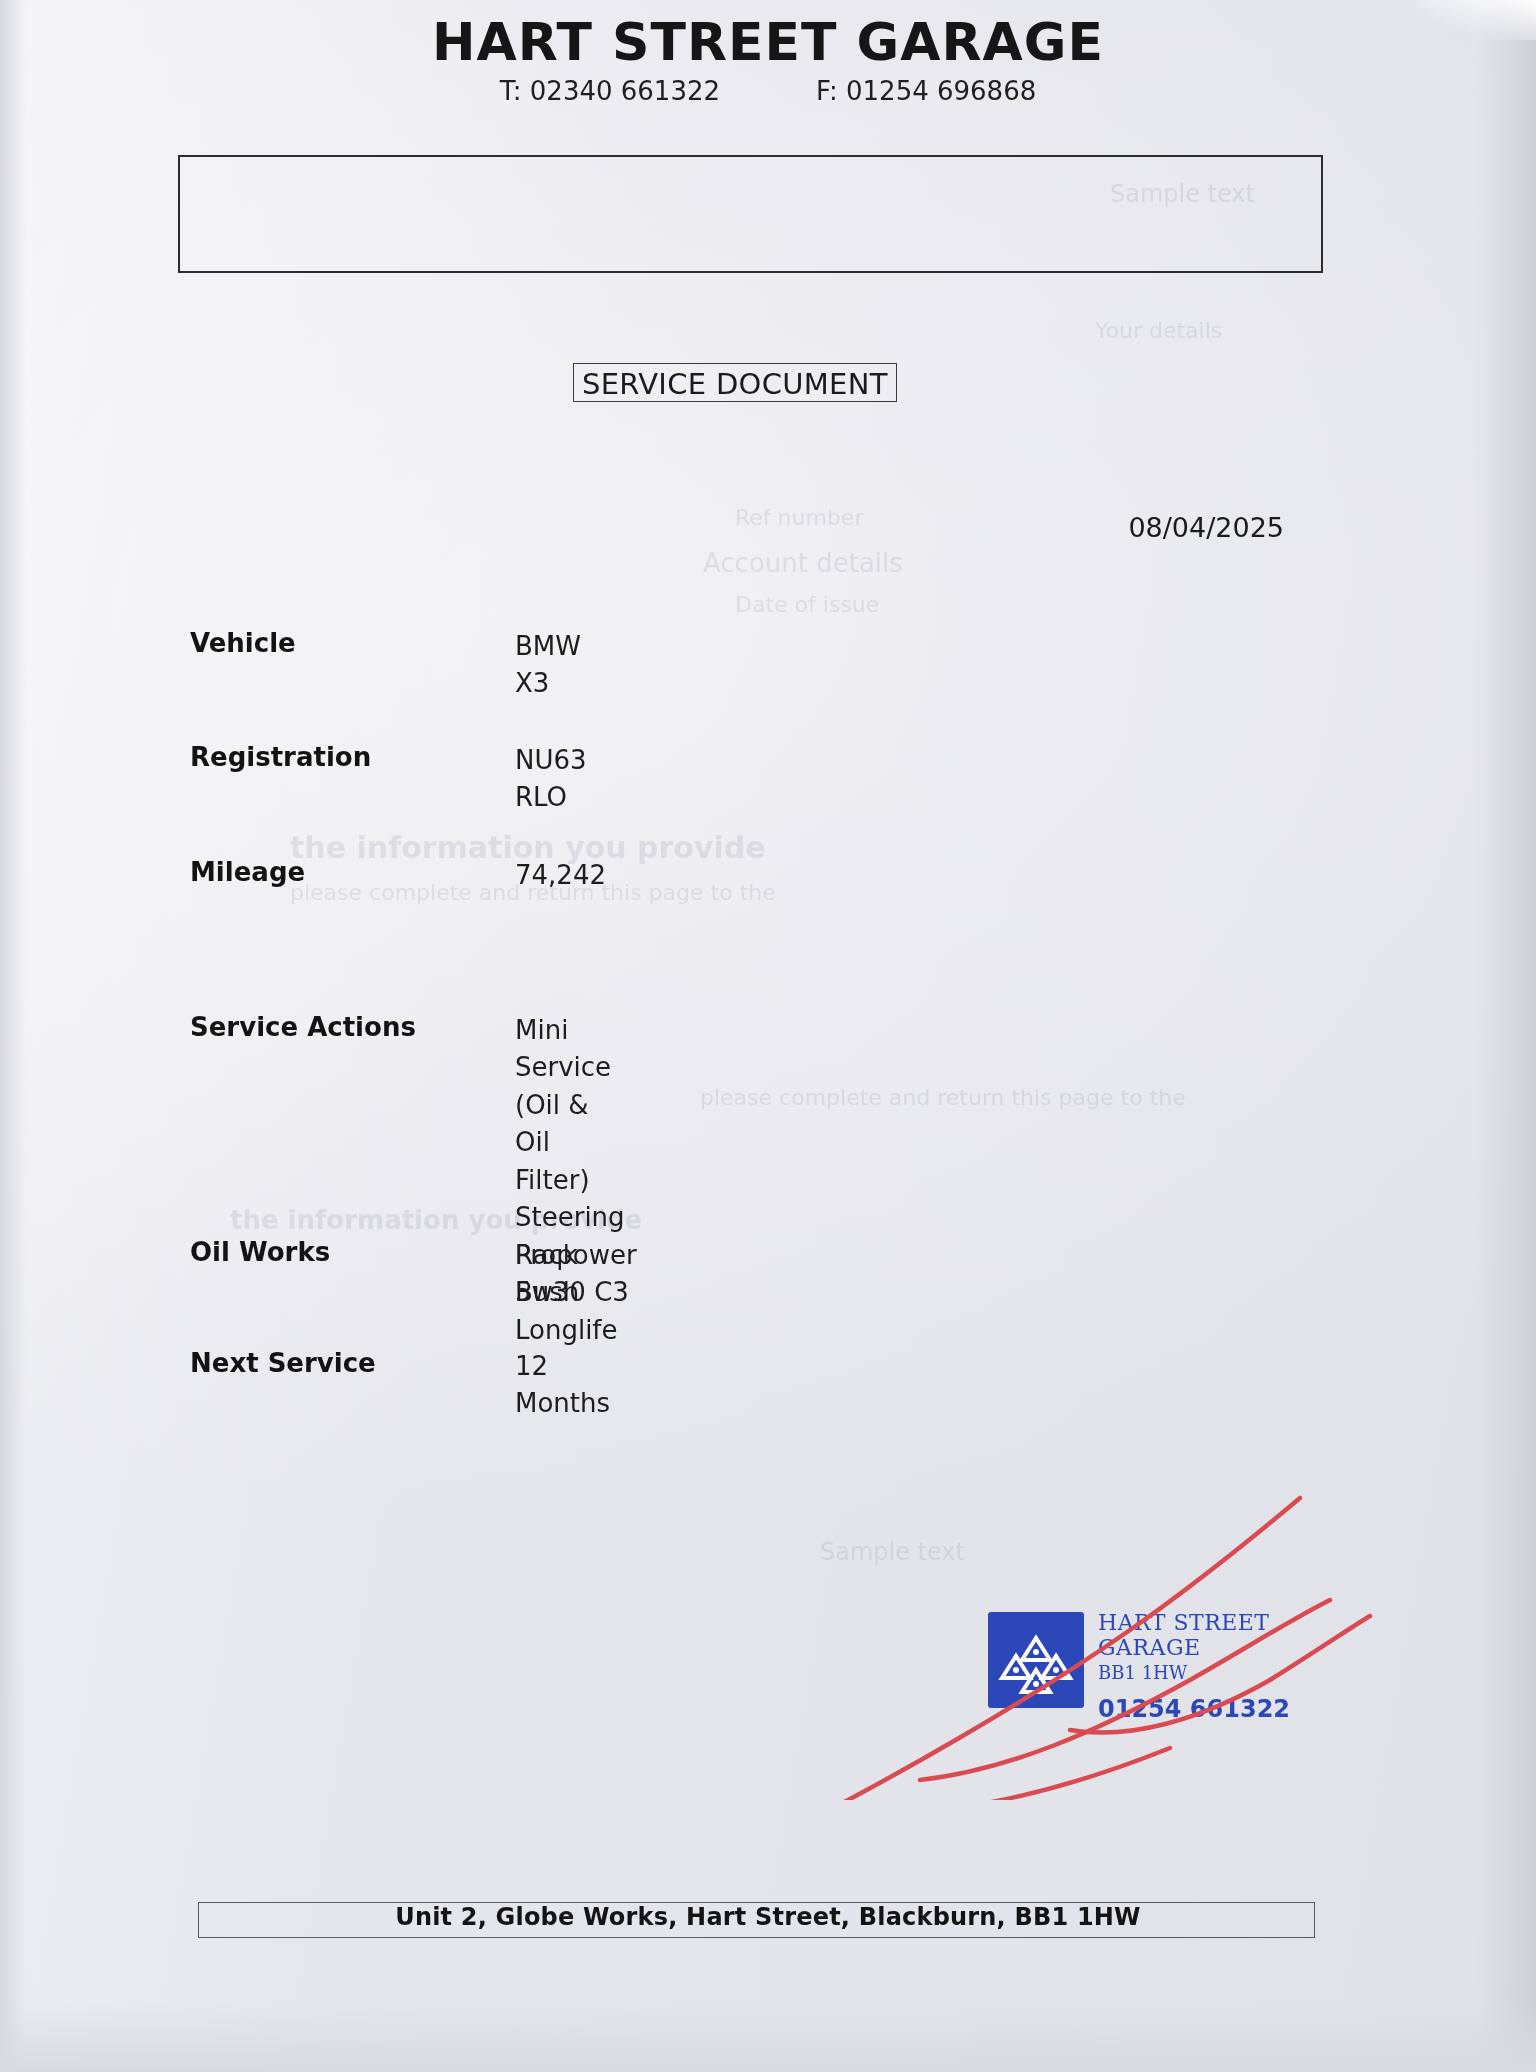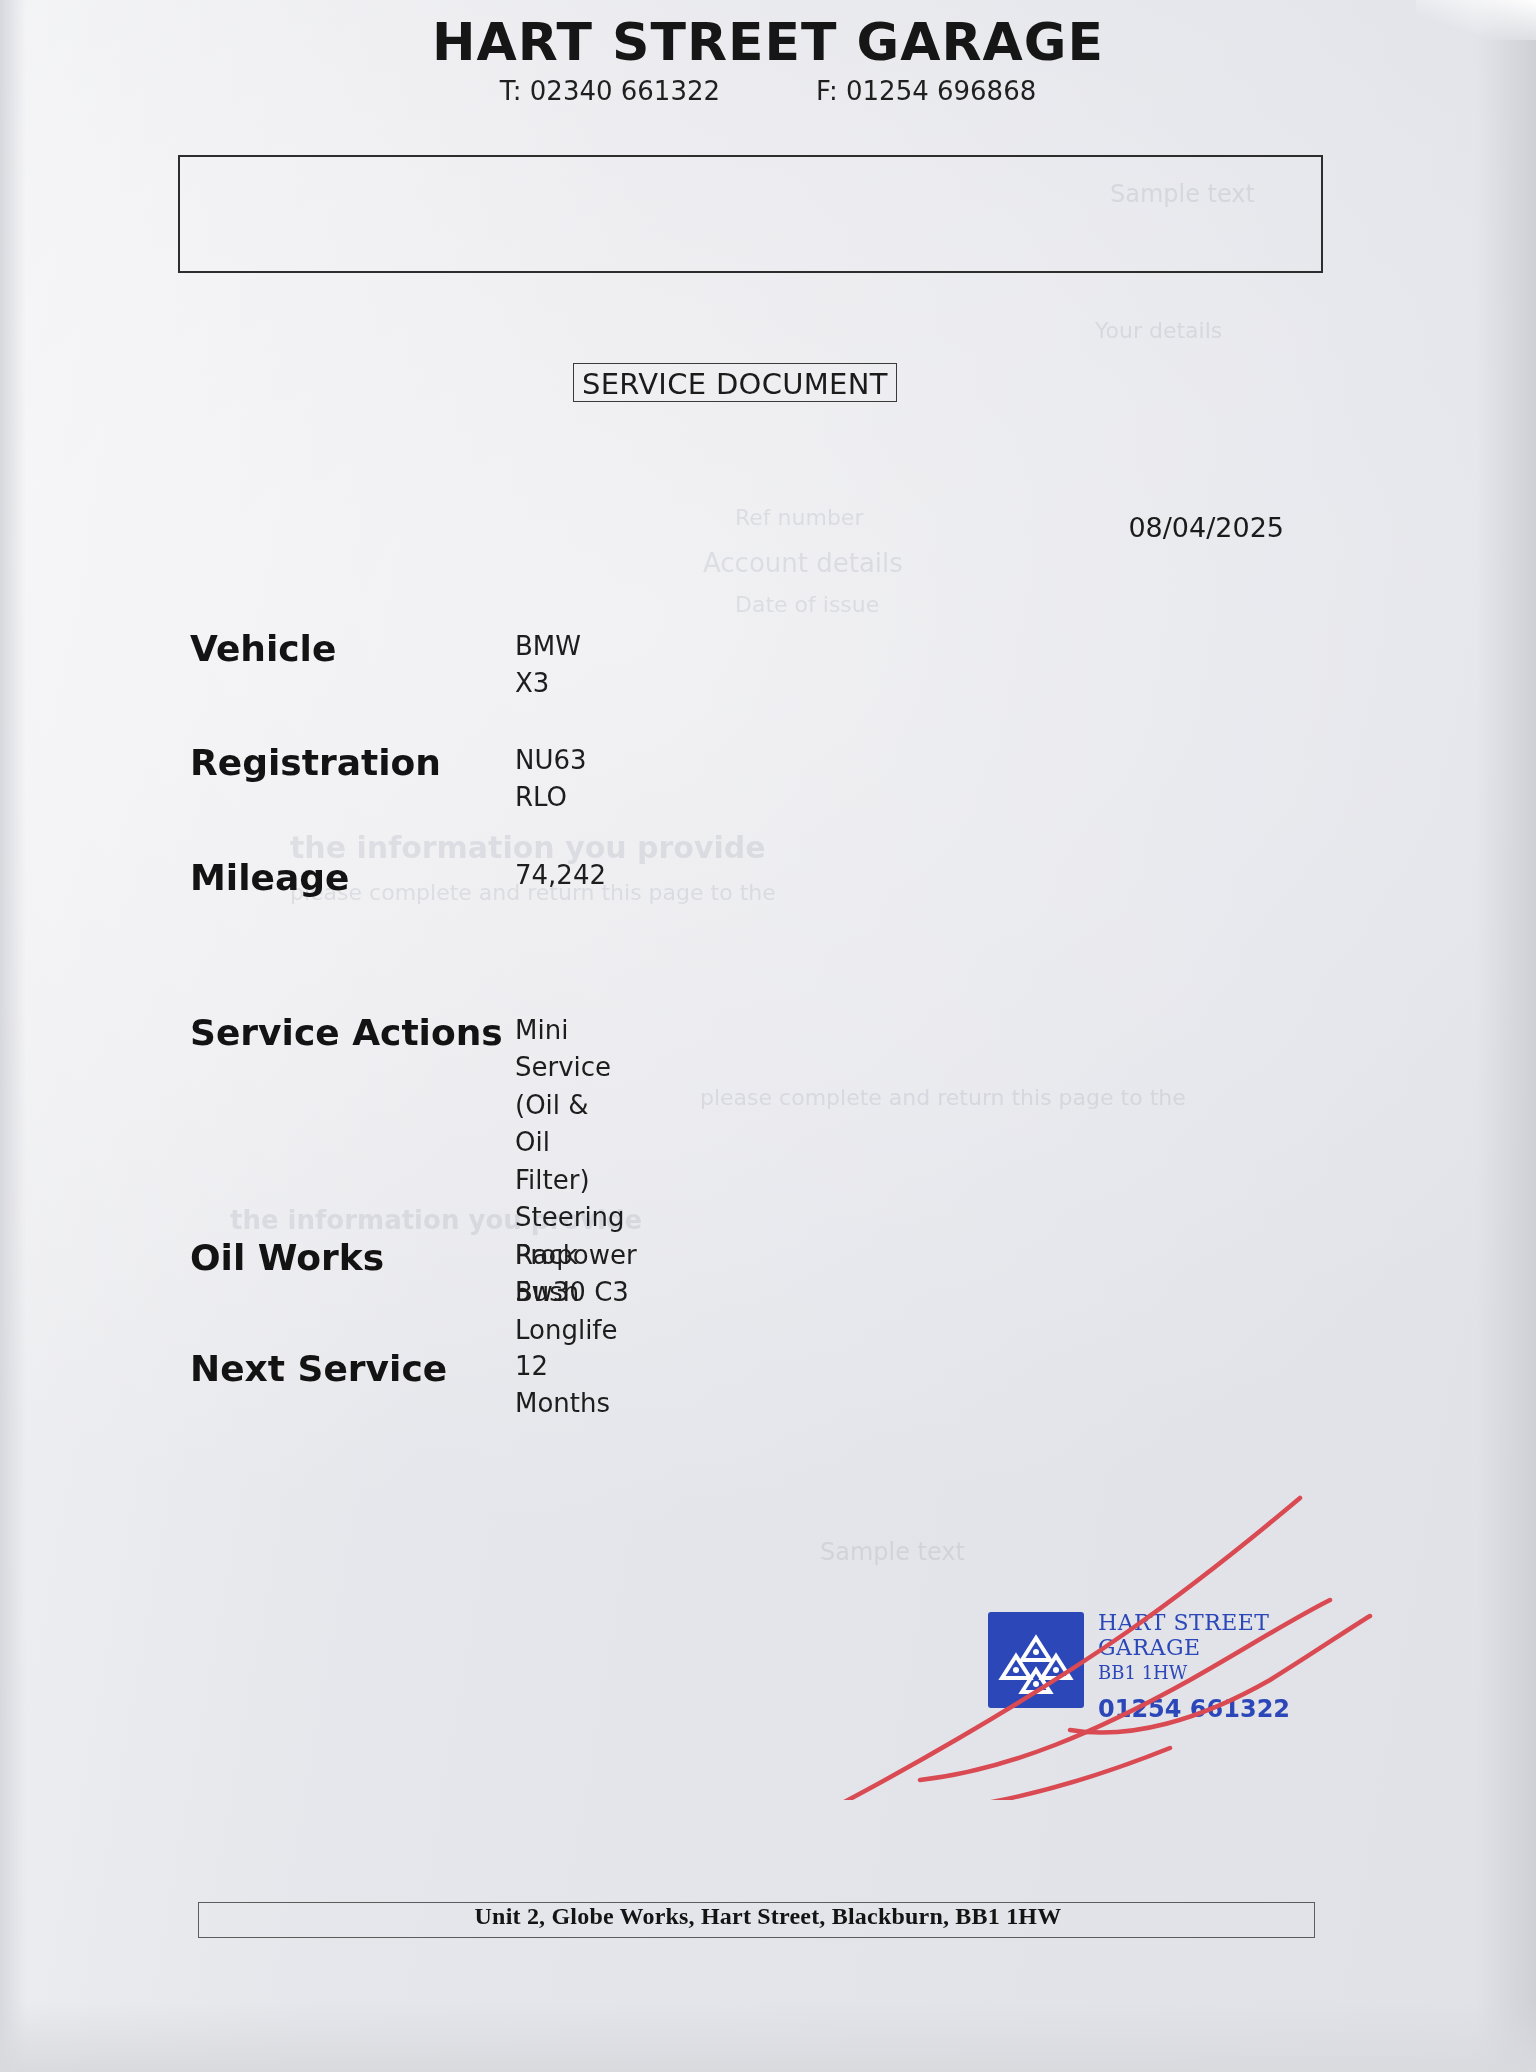--- a/index.html
+++ b/index.html
@@ -113,21 +113,21 @@
 
   
   .field {
     position: absolute;
     left: 190px;
   }
   .field .label {
     position: absolute;
     left: 0;
     top: 0;
-    font-size: 36px;
+    font-size: 26px;
     font-weight: bold;
     color: #131313;
     white-space: nowrap;
   }
   .field .value {
     position: absolute;
     left: 325px;
     top: 0;
     font-size: 26px;
     color: #1d1d1d;
@@ -146,21 +146,20 @@
   }
   .footer-text {
     position: absolute;
     left: 0; right: 0;
     top: 1903px;
     text-align: center;
     font-size: 24px;
     font-weight: bold;
     color: #141414;
     letter-spacing: 0.2px;
-    font-family: Liberation Serif, serif;
   }
 
   
   .stamp {
     position: absolute;
     left: 988px;
     top: 1604px;
     width: 340px;
     height: 120px;
   }

